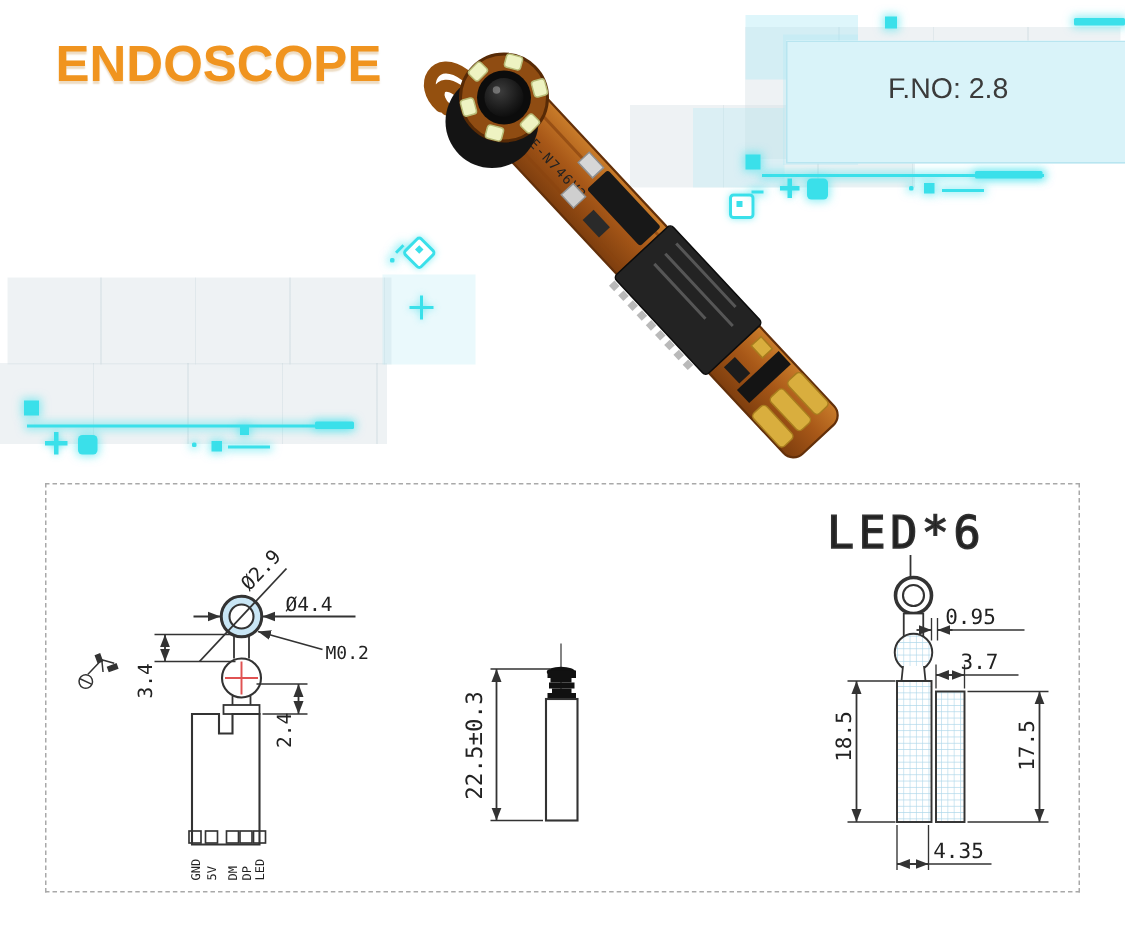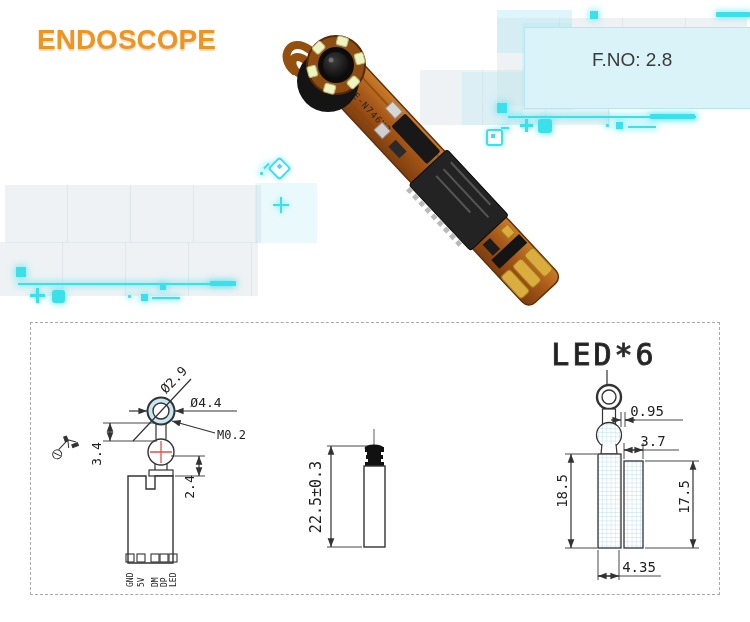--- a/index.html
+++ b/index.html
@@ -18,21 +18,21 @@
   .plus{position:absolute;width:15px;height:15px;}
   .plus::before{content:"";position:absolute;left:50%;top:0;bottom:0;width:2.5px;margin-left:-1.25px;
                 background:#3ae0ea;box-shadow:0 0 5px rgba(62,226,236,.7);}
   .plus::after{content:"";position:absolute;top:50%;left:0;right:0;height:2.5px;margin-top:-1.25px;
                background:#3ae0ea;box-shadow:0 0 5px rgba(62,226,236,.7);}
   .icon-br{position:absolute;width:13px;height:13px;border:2px solid #3ae0ea;border-radius:3px;
            box-shadow:0 0 5px rgba(62,226,236,.6);}
   .icon-br::after{content:"";position:absolute;left:3px;top:3px;width:4px;height:4px;background:#3ae0ea;}
   .dia{transform:rotate(45deg);}
   
-  .title{position:absolute;left:37px;top:24px;font-size:28px;font-weight:bold;letter-spacing:0px;
+  .title{position:absolute;left:37px;top:24px;font-size:34px;font-weight:bold;letter-spacing:0px;
          color:#f0941f;text-shadow:0 2px 1px rgba(185,115,20,.25);}
   .subtitle{position:absolute;left:37px;top:61px;font-size:24px;font-weight:bold;color:#f18e1d;
             text-shadow:0 1px 1px rgba(185,115,20,.2);}
   .spec-box{position:absolute;background:#d9f3f9;box-shadow:inset 0 0 0 1px rgba(175,225,238,.8);
             color:#3b3b3b;font-size:19px;}
   .spec-box .ln{white-space:nowrap;}
   #optics-box{left:524px;top:27px;width:230px;height:82px;padding:16px 0 0 68px;box-sizing:border-box;line-height:33px;}
   #sensor-box{left:28px;top:192px;width:210px;height:85px;padding:15px 0 0 34px;box-sizing:border-box;line-height:35px;}
   
   #panel{position:absolute;left:30px;top:322px;width:688px;height:271px;border:1px dashed #a9a9a9;background:#fff;}

